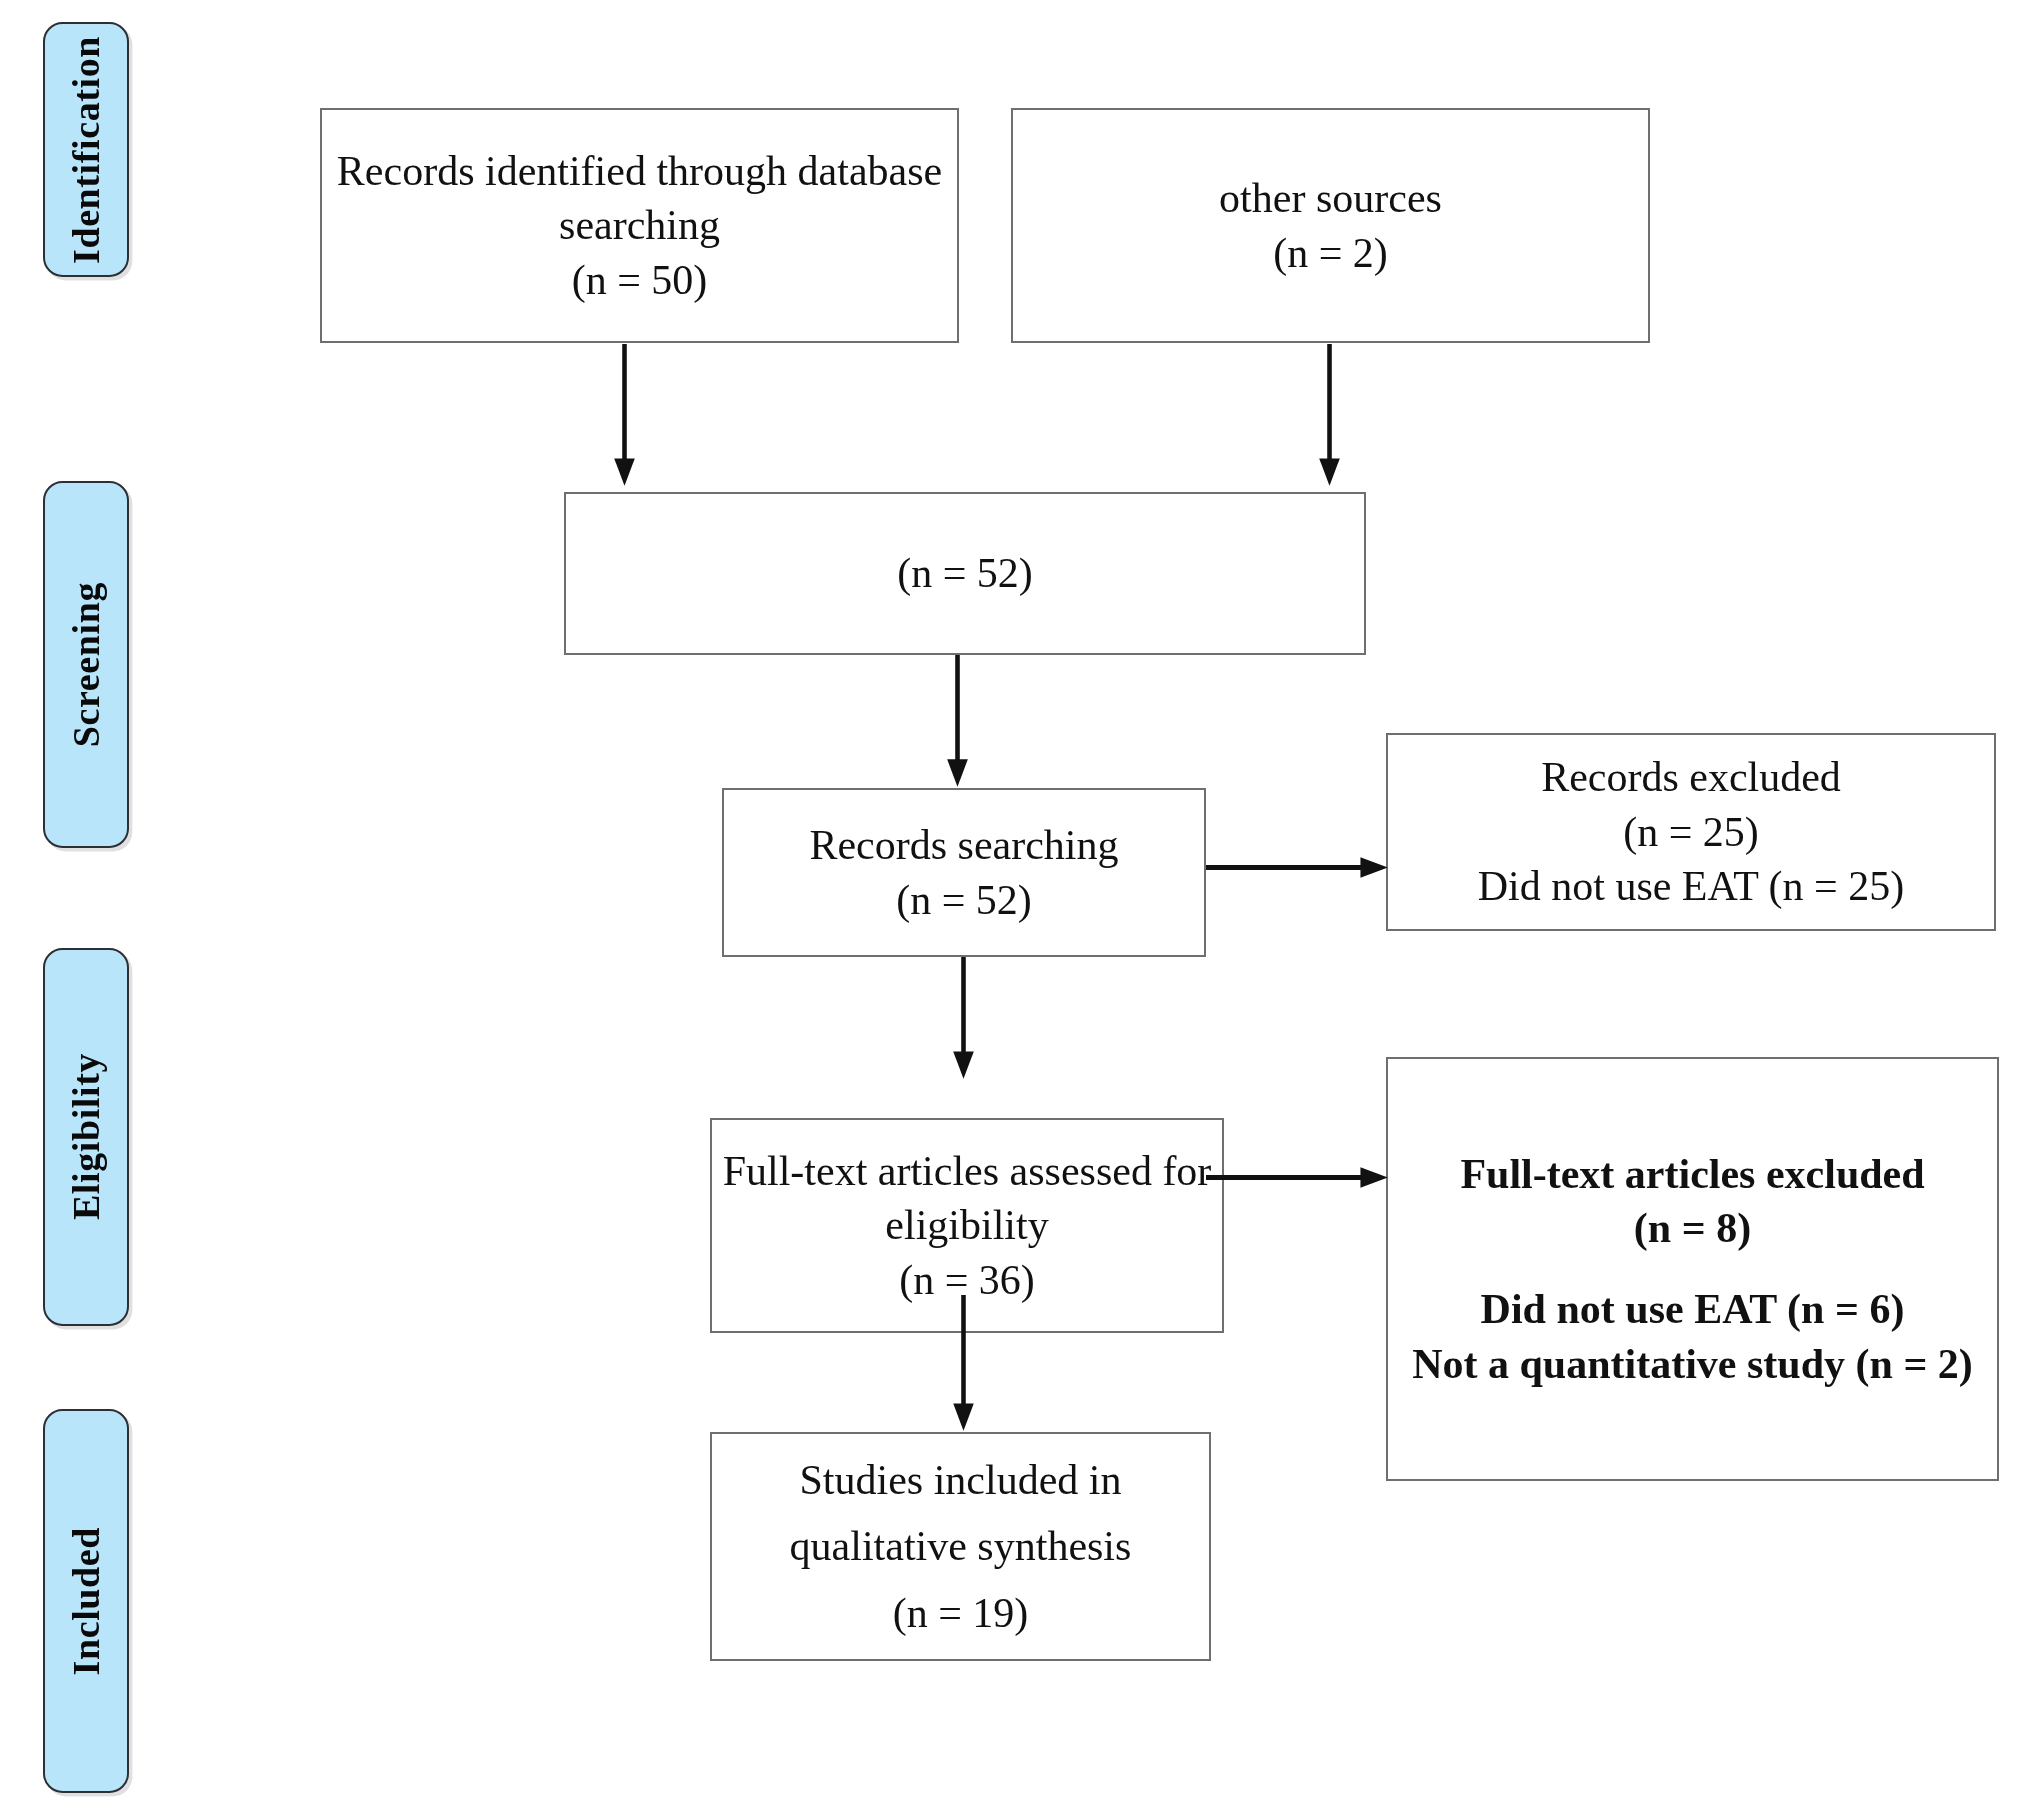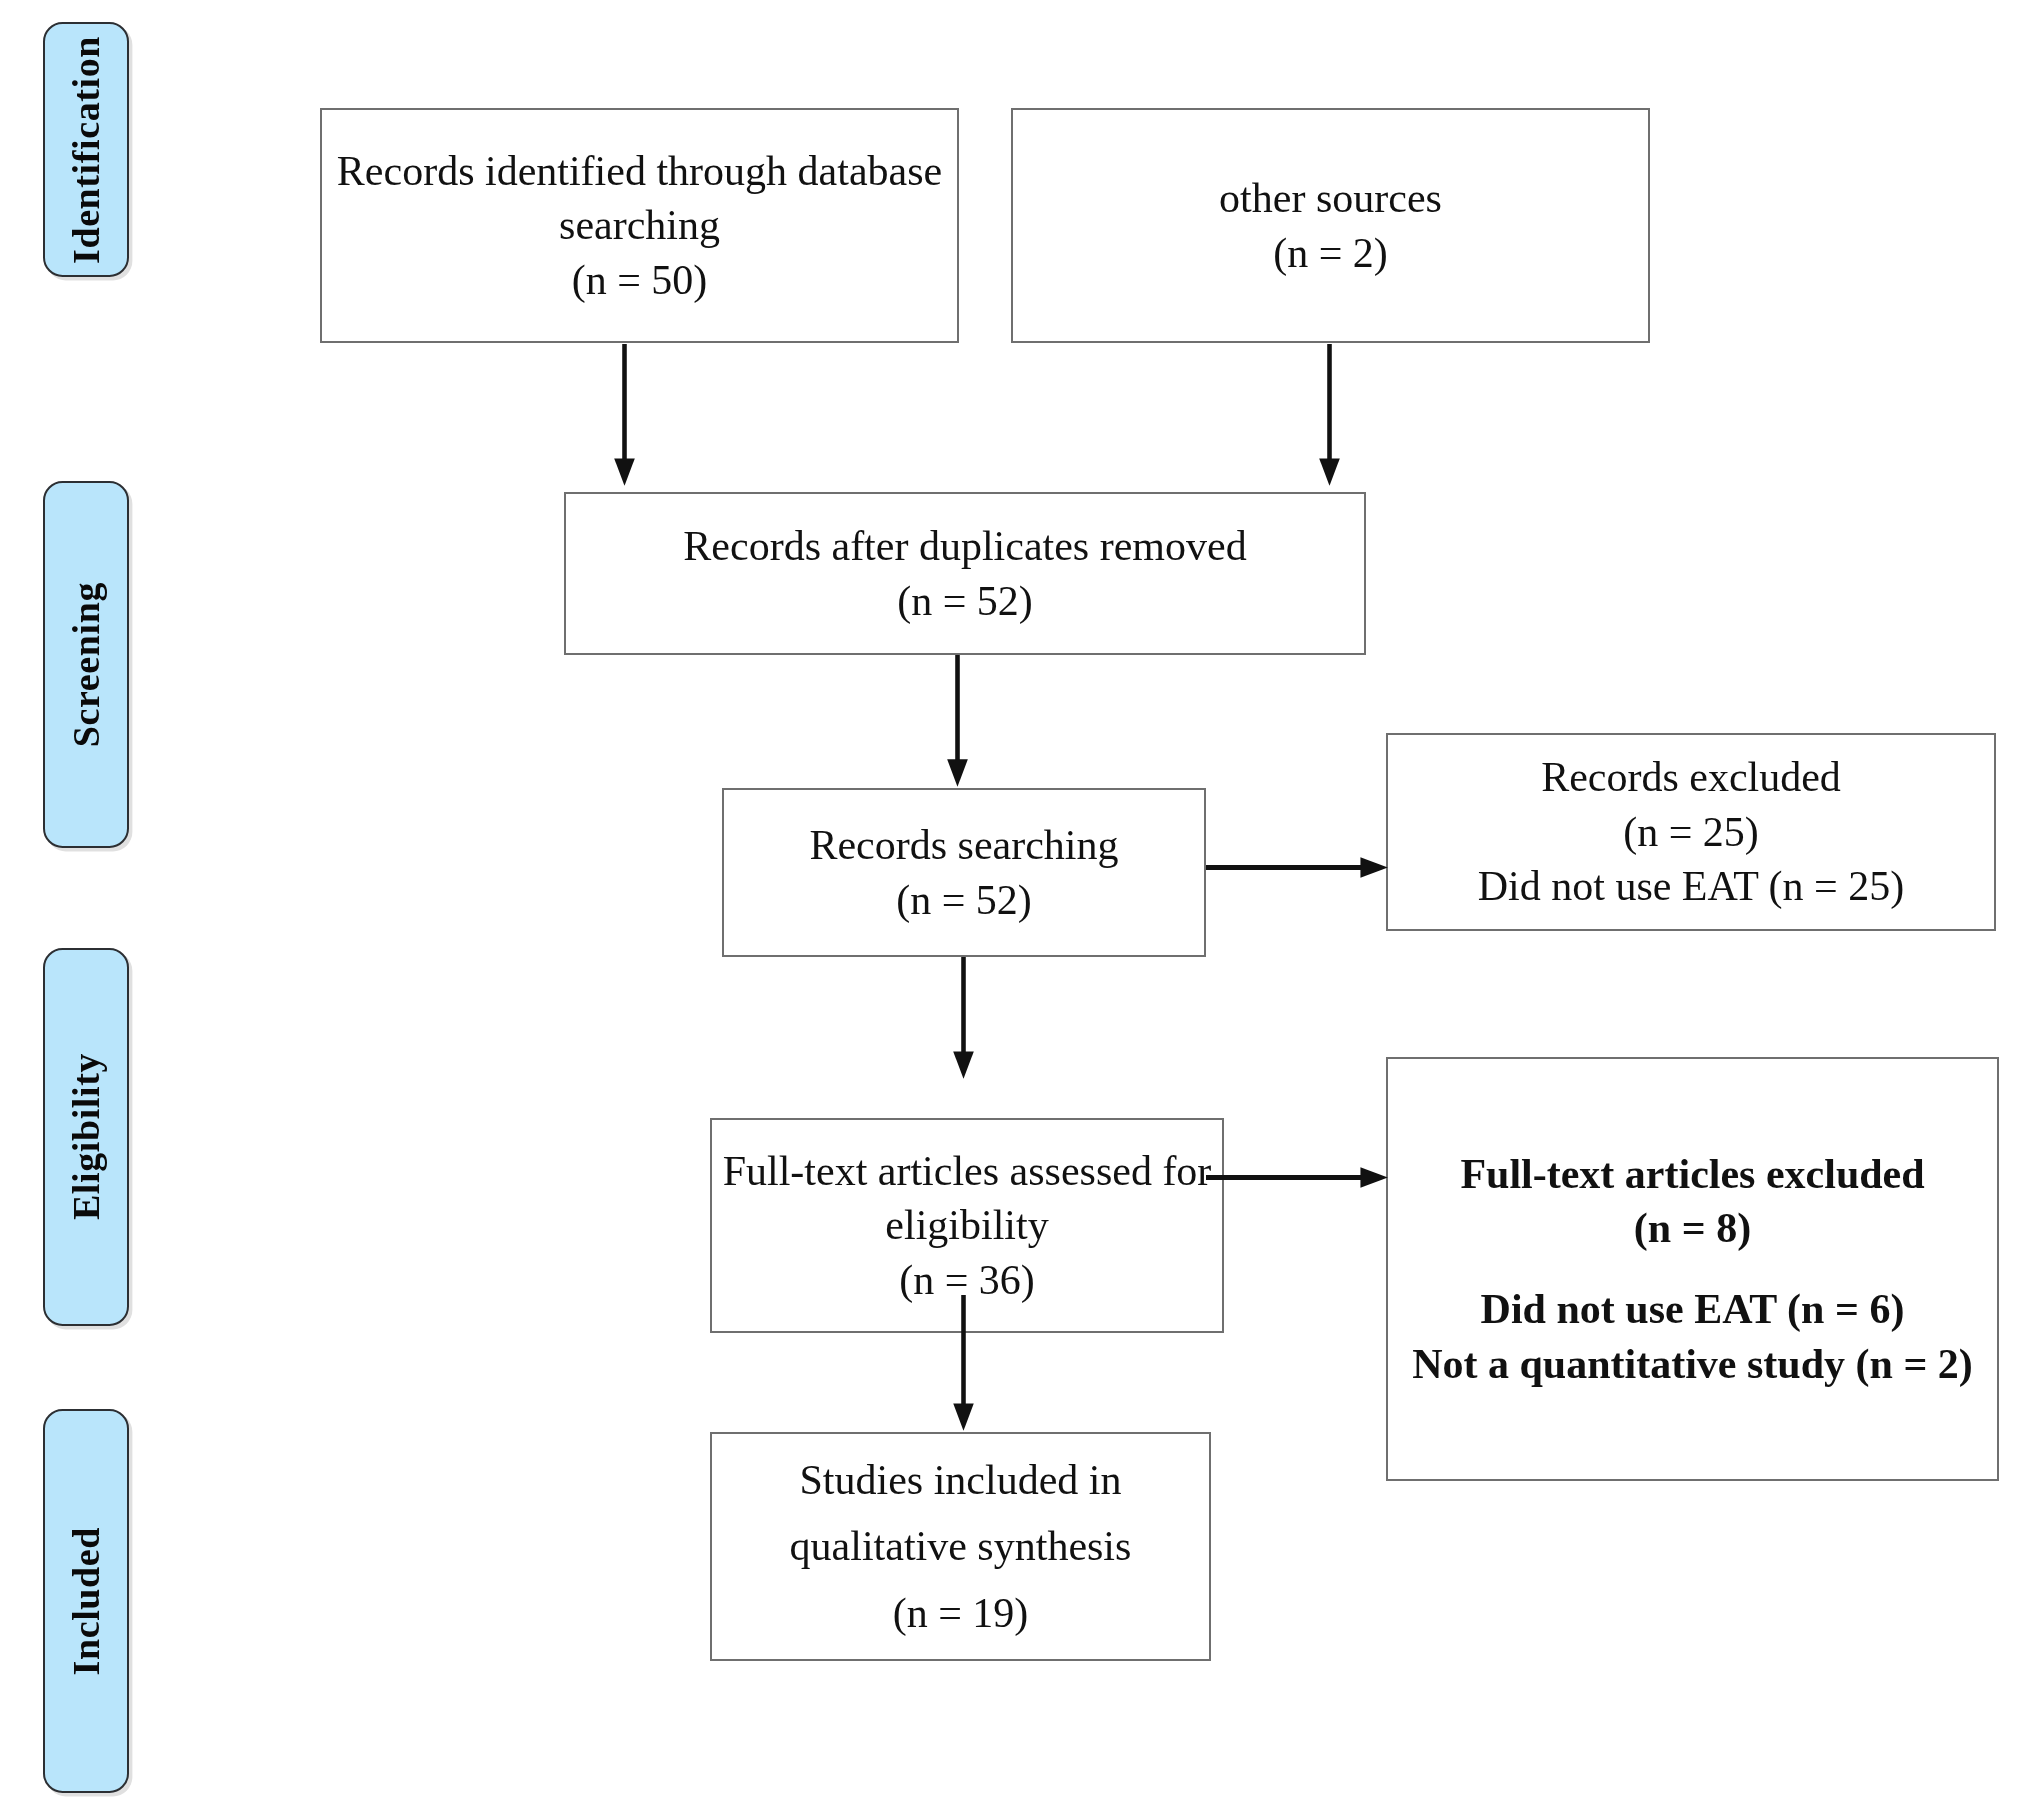--- a/index.html
+++ b/index.html
@@ -114,21 +114,20 @@
   </div>
 
   <div class="conn" style="left:1318px; top:344px; width:23px; height:143px;">
     <svg width="23" height="143" viewBox="0 0 40 250">
       <line x1="20" y1="0" x2="20" y2="212" stroke="#111111" stroke-width="8"></line>
       <polygon points="20,248 2,200 38,200" fill="#111111"></polygon>
     </svg>
   </div>
 
   <div class="flow-box" style="left:564px; top:492px; width:802px; height:163px;">
-    <div class="line">Records after duplicates removed</div>
     <div class="line">(n = 52)</div>
   </div>
 
   <div class="conn" style="left:946px; top:655px; width:23px; height:133px;">
     <svg width="23" height="133" viewBox="0 0 40 232">
       <line x1="20" y1="0" x2="20" y2="194" stroke="#111111" stroke-width="8"></line>
       <polygon points="20,230 2,182 38,182" fill="#111111"></polygon>
     </svg>
   </div>
 

